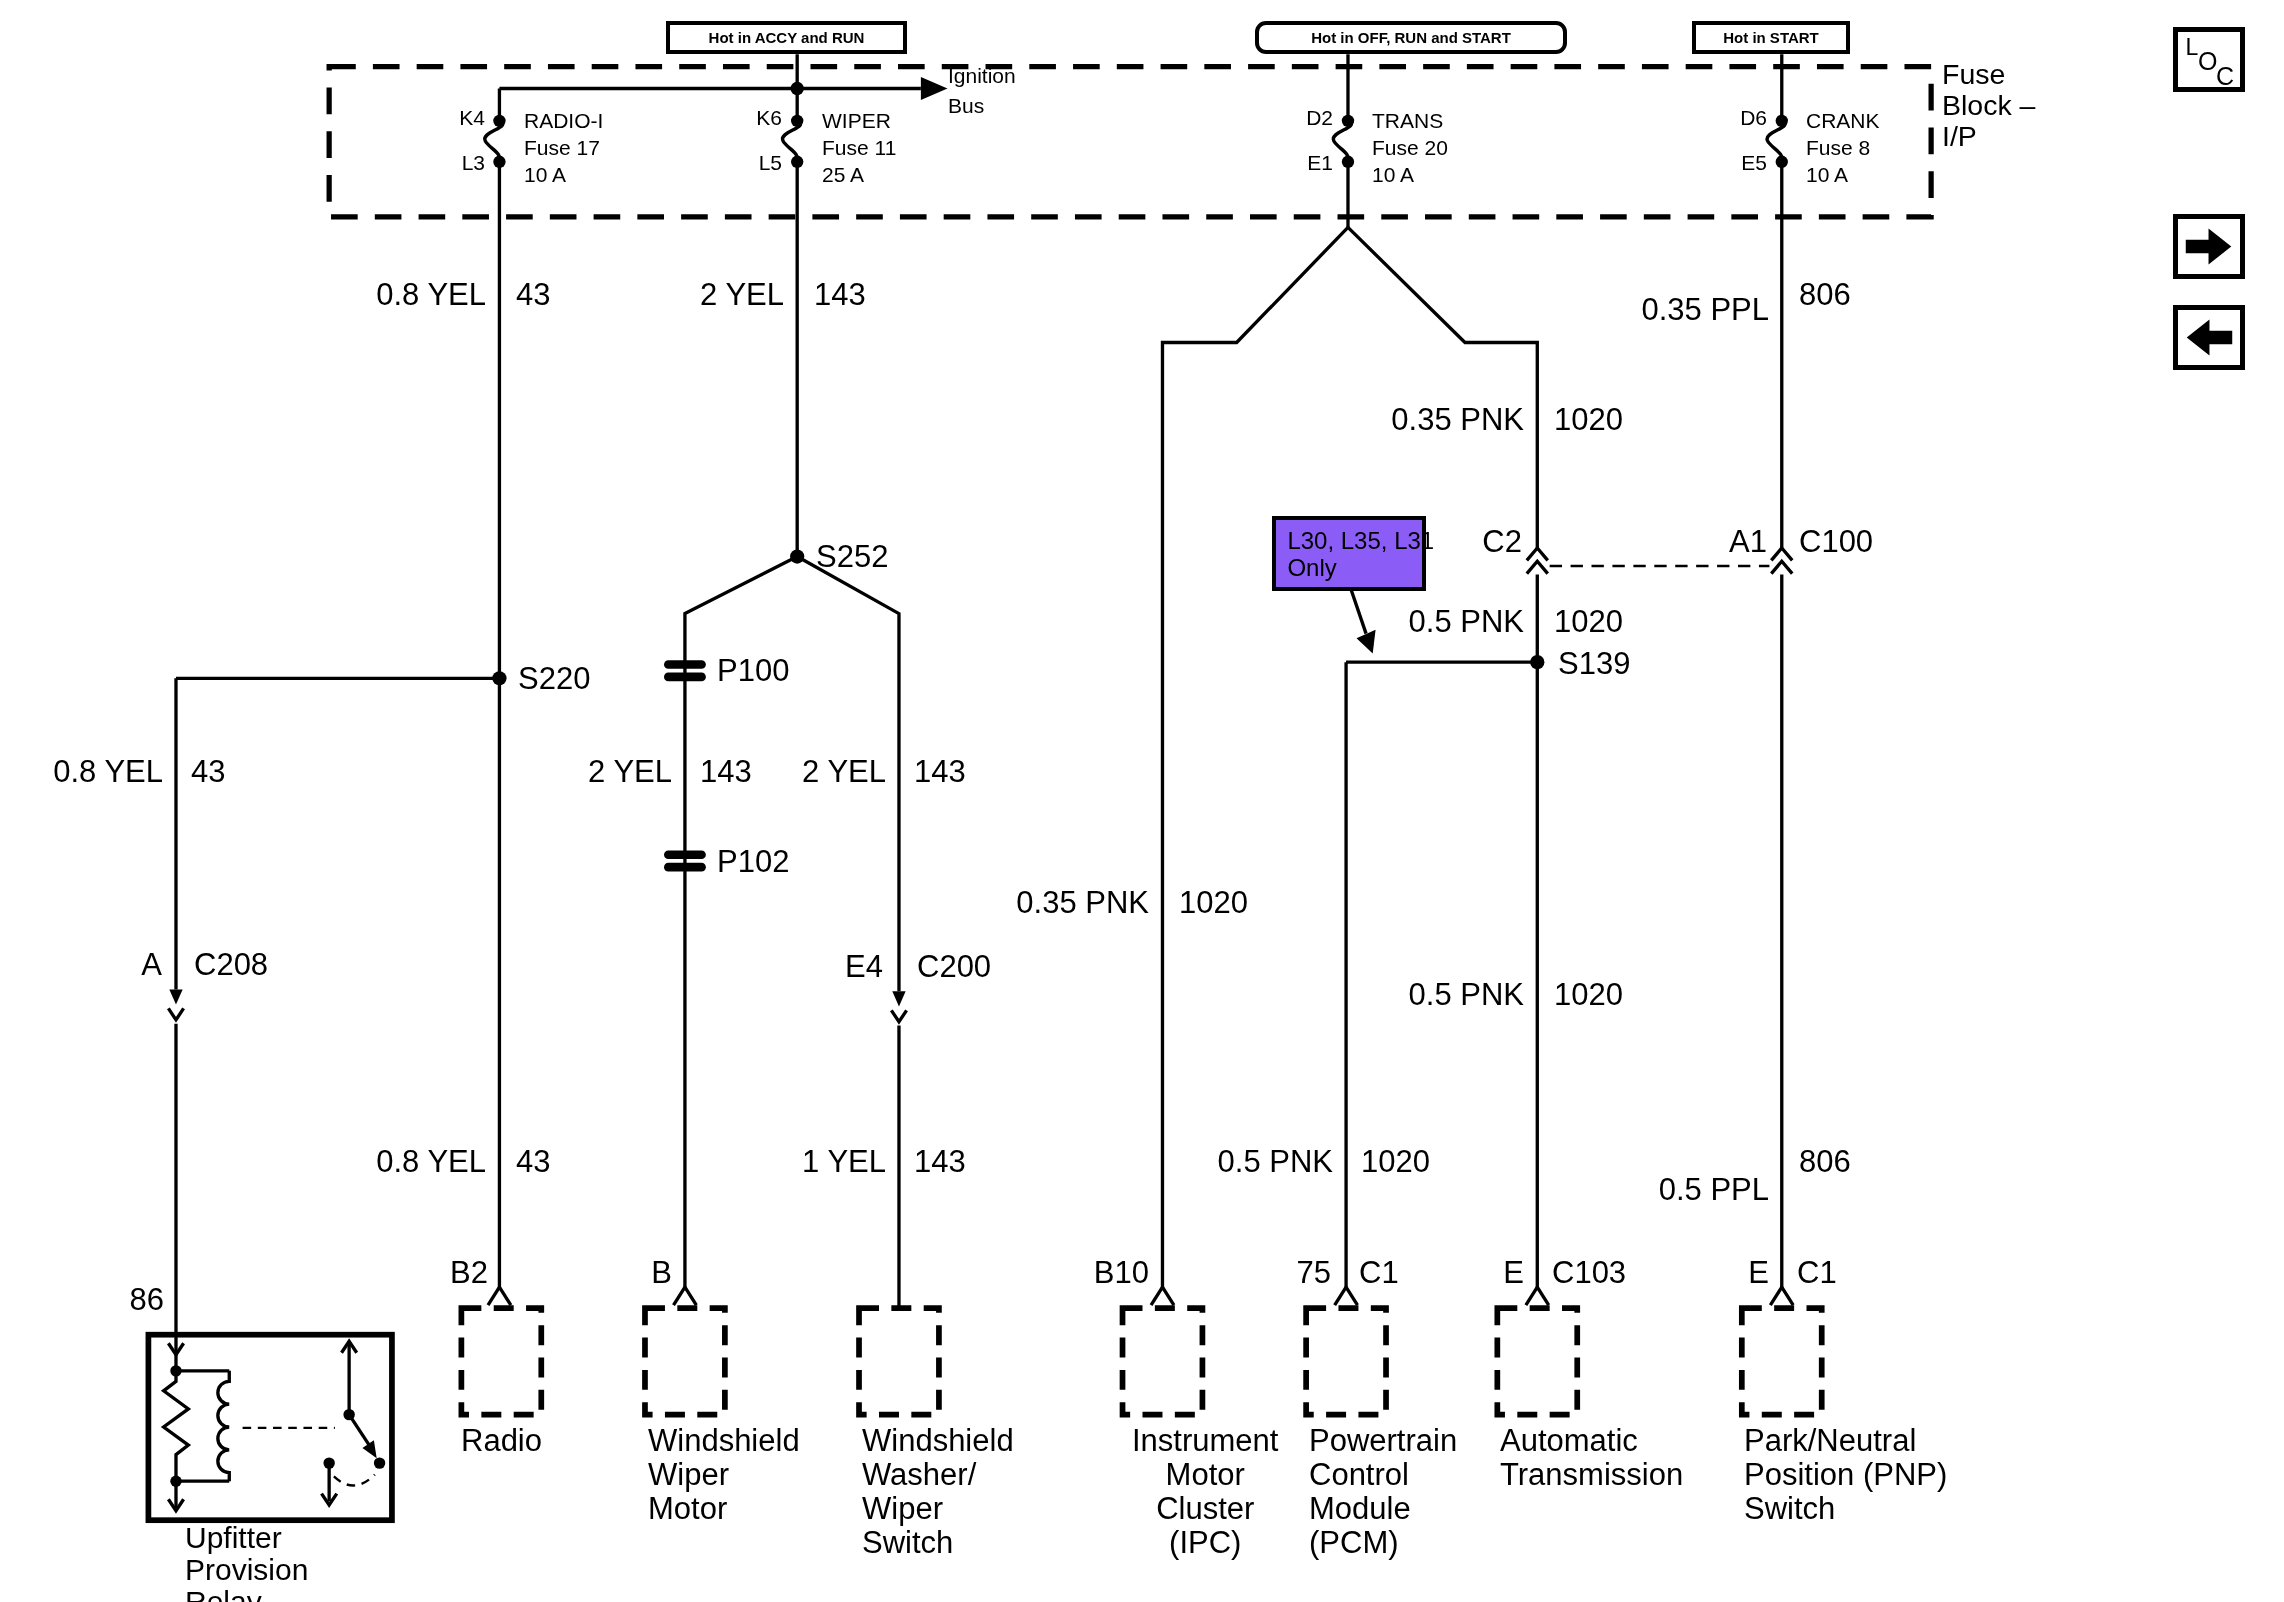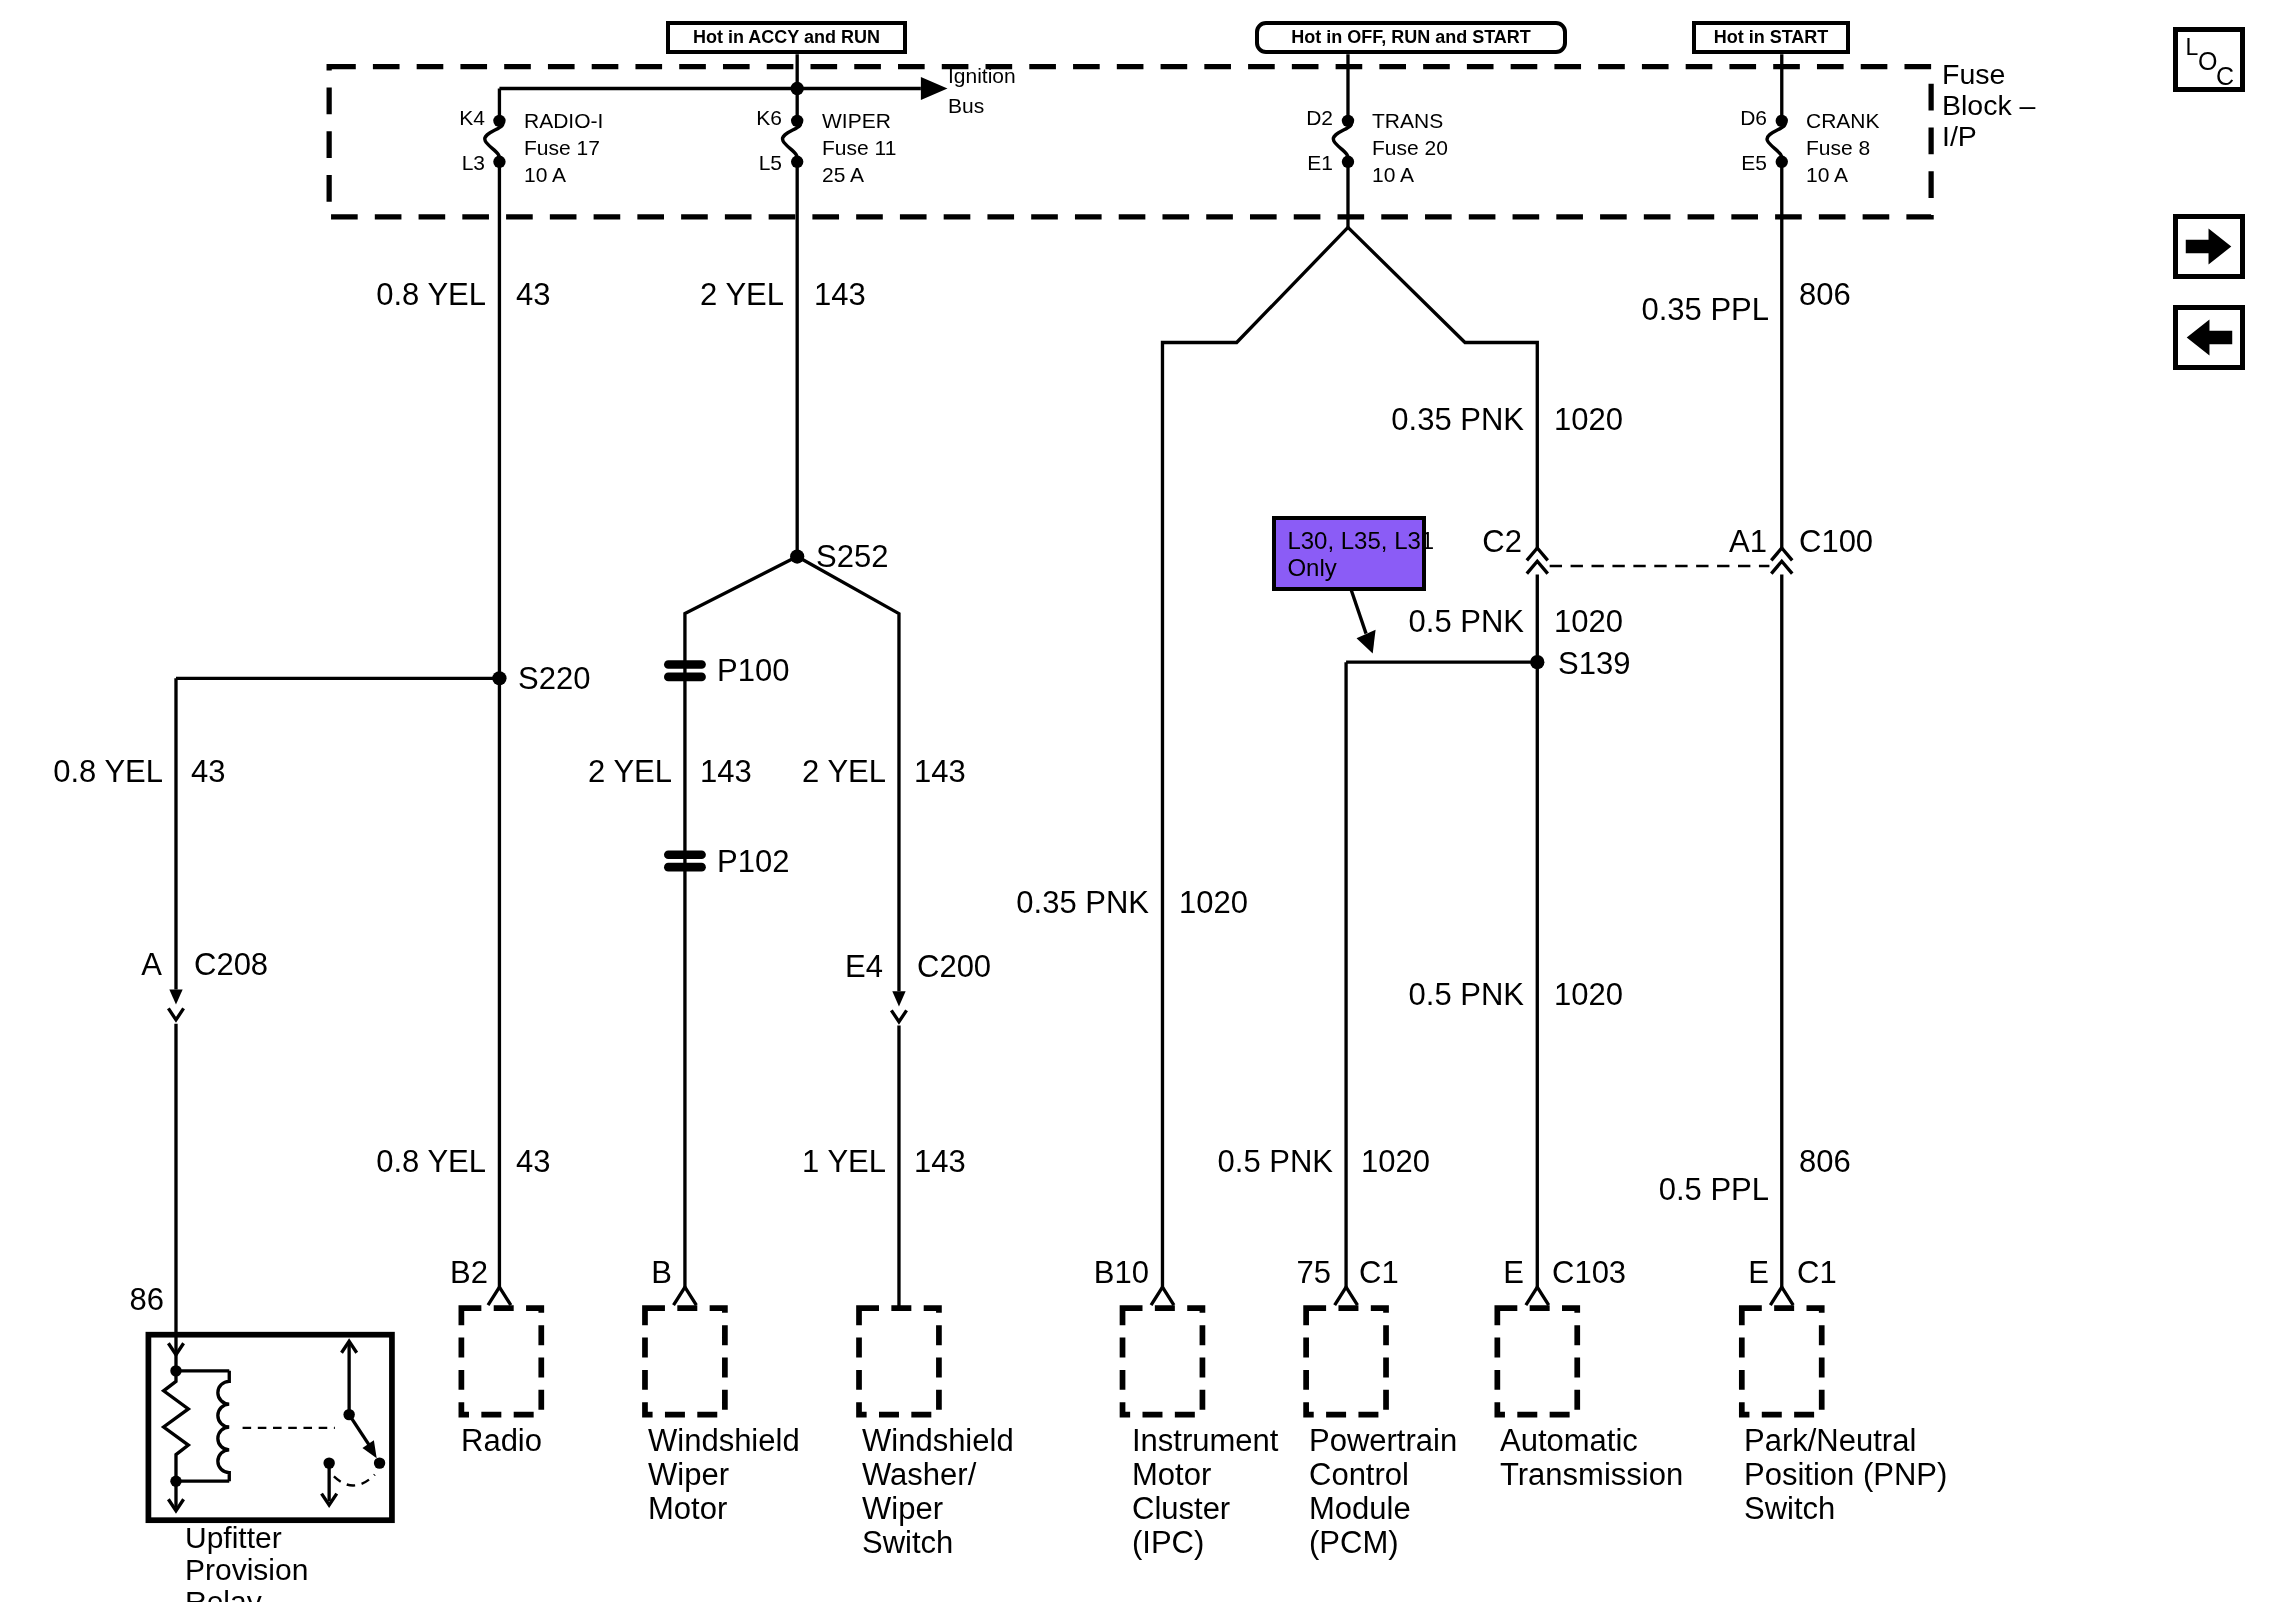--- a/index.html
+++ b/index.html
@@ -2,21 +2,21 @@
 <html style="font-size:15px"><head>
 <meta charset="utf-8">
 <style>
   html,body{margin:0;padding:0;background:#fff;}
   .stage{position:relative;width:2285px;height:1603px;background:#ffffff;
          font-family:"Liberation Sans",sans-serif;color:#000;overflow:hidden;}
   svg.diagram{position:absolute;left:0;top:0;}
   .t{position:absolute;font-size:31px;line-height:1;white-space:nowrap;}
   .sm{font-size:21px;}
   .lines div{white-space:nowrap;}
-  .hdr{position:absolute;border:4.8px solid #000;font-size:18px;font-weight:bold;
+  .hdr{position:absolute;border:4.8px solid #000;font-size:15px;font-weight:bold;
        text-align:center;background:#fff;}
   .notebox{position:absolute;border:4.8px solid #000;background:#8b5cf6;}
   .iconbox{position:absolute;border:5.7px solid #000;background:#fff;}
   .locL{position:absolute;left:7.6px;top:1.9px;font-size:23px;}
   .locO{position:absolute;left:20px;top:15px;font-size:25px;}
   .locC{position:absolute;left:38px;top:29.5px;font-size:25px;}
 </style>
 </head>
 <body>
 
@@ -282,21 +282,21 @@
       <div>Windshield</div>
       <div>Wiper</div>
       <div>Motor</div>
     </div>
   <div class="t lines" style="left:862px;top:1424px;line-height:34px;">
       <div>Windshield</div>
       <div>Washer/</div>
       <div>Wiper</div>
       <div>Switch</div>
     </div>
-  <div class="t lines" style="left:1132px;top:1424px;line-height:34px;">
+  <div class="t lines" style="left:1132px;top:1424px;line-height:34px;text-align:center;">
       <div>Instrument</div>
       <div>Motor</div>
       <div>Cluster</div>
       <div>(IPC)</div>
     </div>
   <div class="t lines" style="left:1309px;top:1424px;line-height:34px;">
       <div>Powertrain</div>
       <div>Control</div>
       <div>Module</div>
       <div>(PCM)</div>

